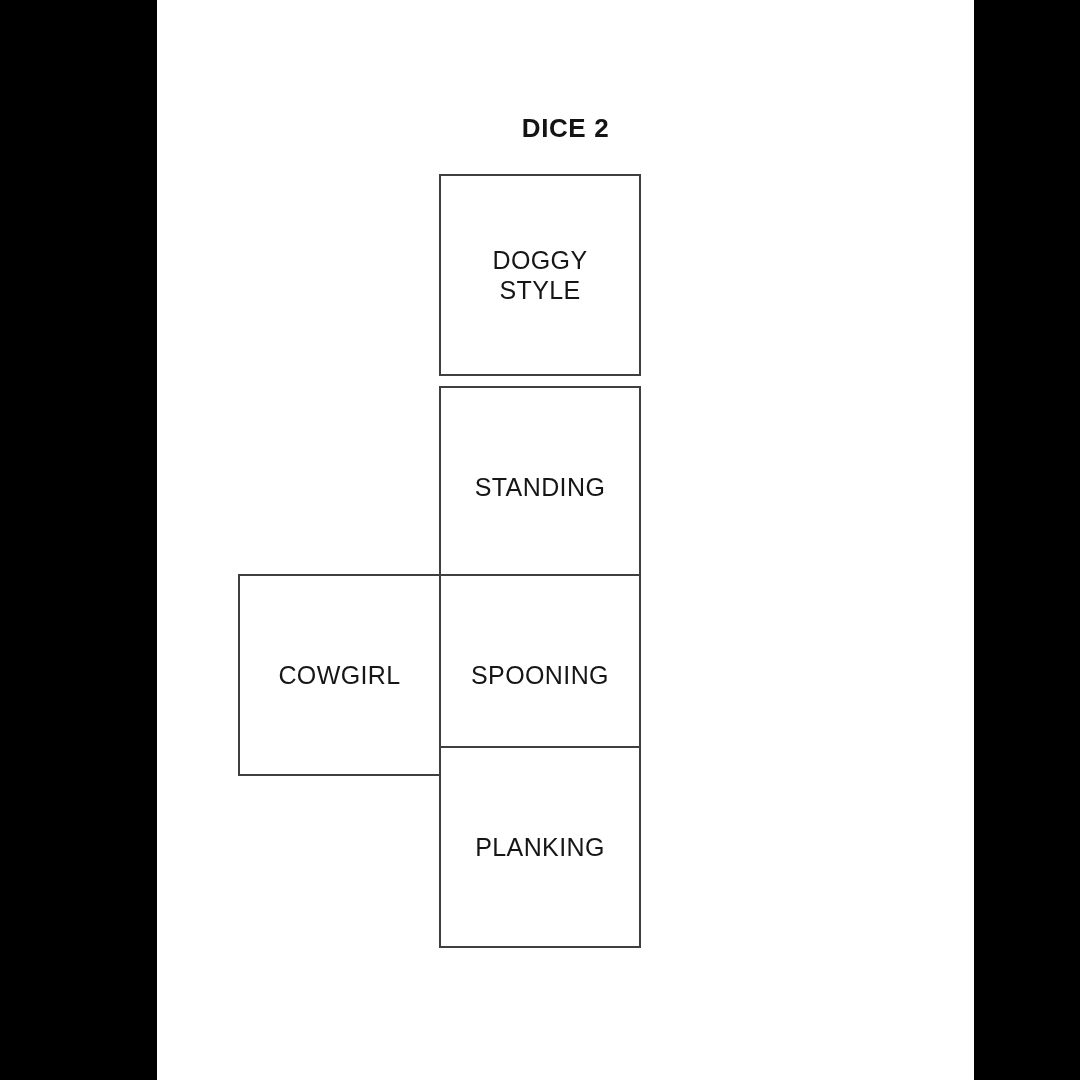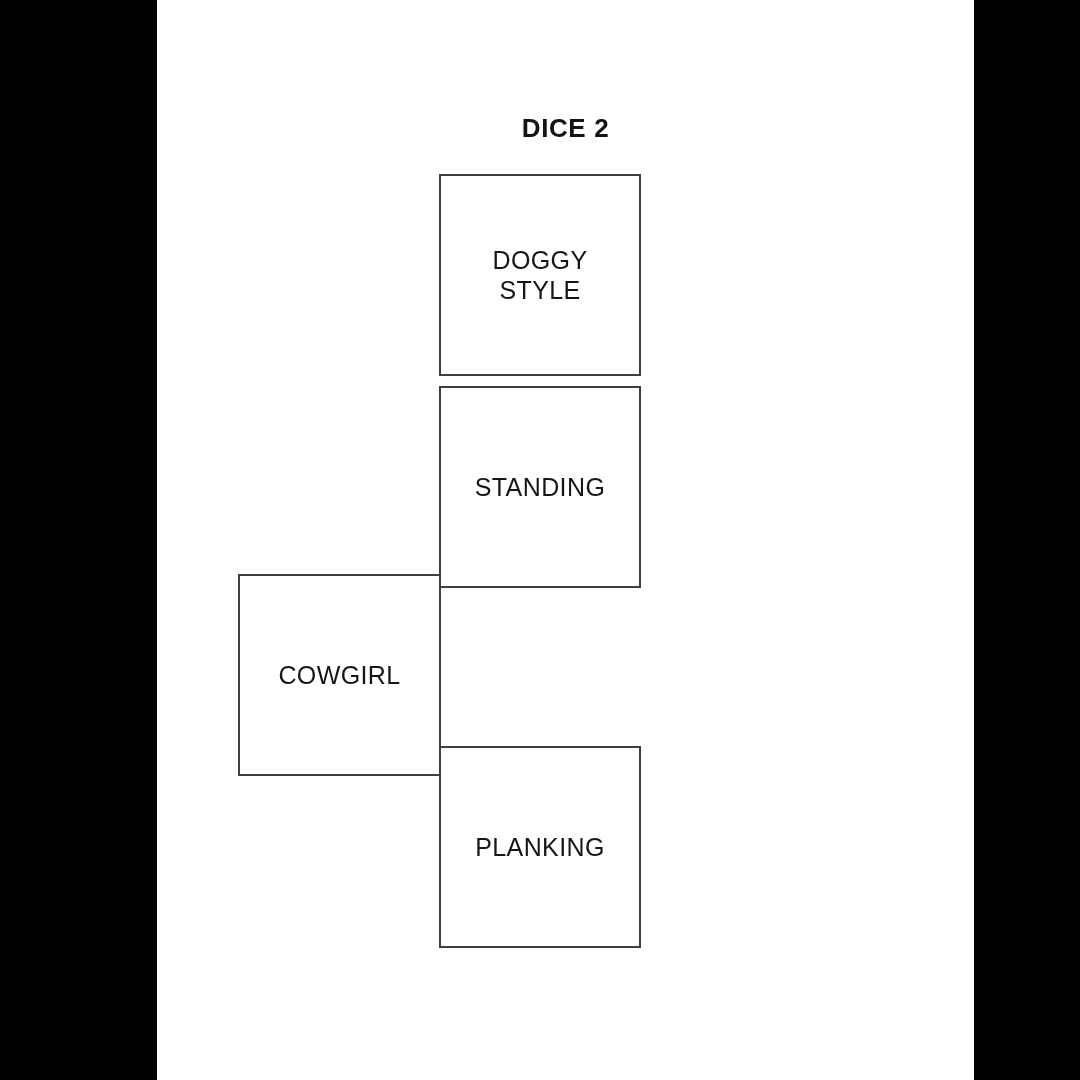--- a/index.html
+++ b/index.html
@@ -84,19 +84,22 @@
   </div>
 
   <div class="face face-upper-middle">
     <span class="face-label">STANDING</span>
   </div>
 
   <div class="face face-left">
     <span class="face-label">COWGIRL</span>
   </div>
 
+  <div class="face face-center">
+    <span class="face-label">SPOONING</span>
+  </div>
 
 
   <div class="face face-bottom">
     <span class="face-label">PLANKING</span>
   </div>
 
 </div>
 
 </body></html>

